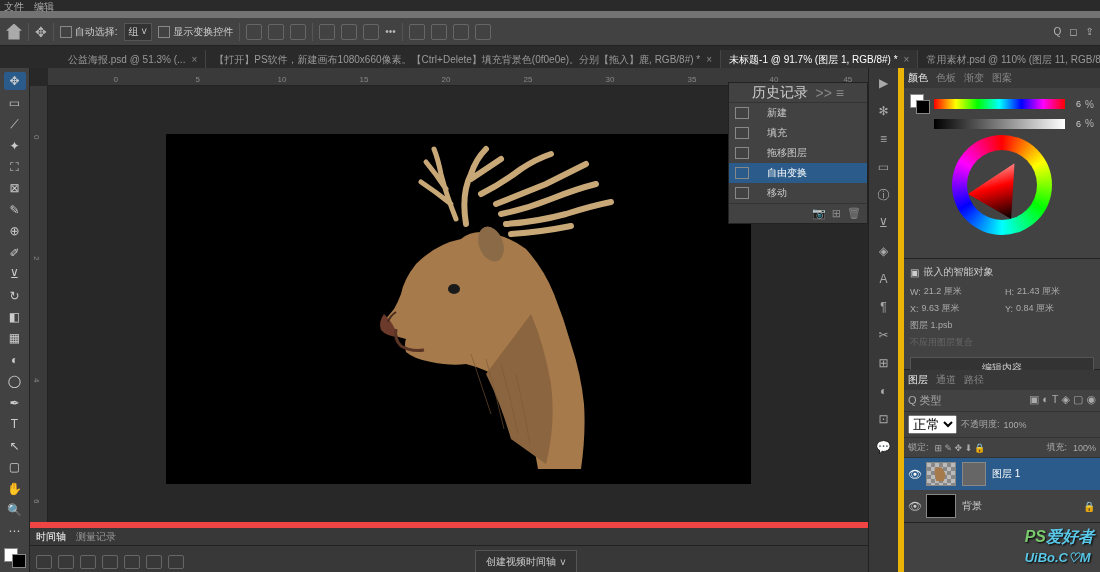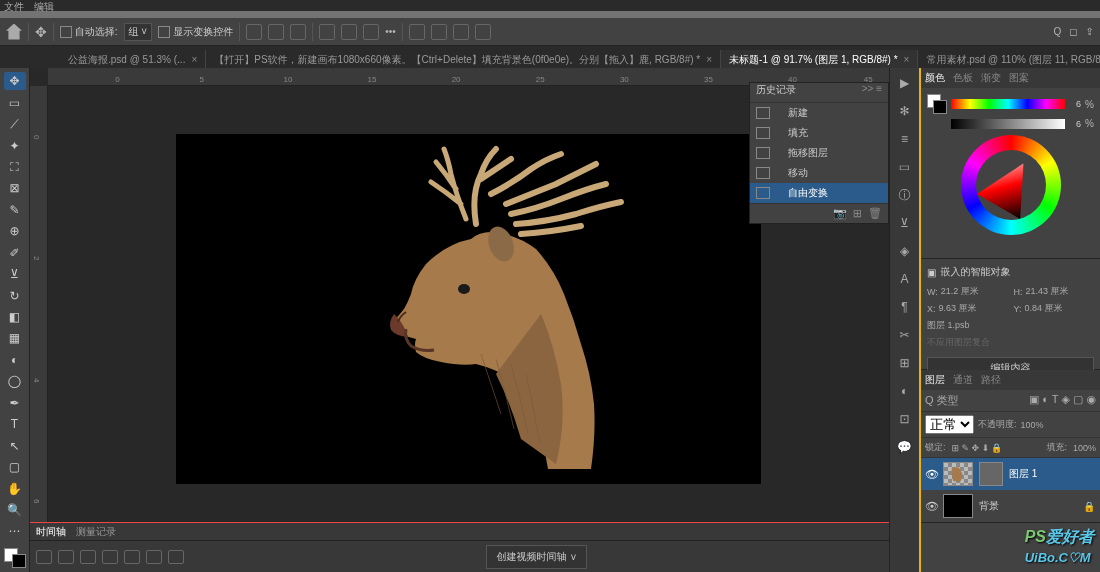--- a/index.html
+++ b/index.html
@@ -29,37 +29,37 @@
 .swatches .bg{width:14px;height:14px;background:#000;border:1px solid #888;position:absolute;bottom:0;right:0}
 .canvas-area{flex:1;background:#282828;position:relative;overflow:hidden}
 .ruler-h{position:absolute;top:0;left:18px;right:0;height:18px;background:#3a3a3a;border-bottom:1px solid #222;display:flex;align-items:flex-end;font-size:8px;color:#888}
 .ruler-h span{position:absolute;bottom:1px}
 .ruler-v{position:absolute;top:18px;left:0;width:18px;bottom:0;background:#3a3a3a;border-right:1px solid #222}
 .ruler-v span{position:absolute;font-size:8px;color:#888;left:2px;writing-mode:vertical-lr}
 .canvas-wrap{position:absolute;top:18px;left:18px;right:0;bottom:40px;display:flex;align-items:center;justify-content:center}
 .canvas{width:585px;height:350px;background:#000;position:relative}
 .deer{position:absolute;left:120px;top:10px;width:350px;height:330px}
 .statusbar{position:absolute;bottom:20px;left:0;right:0;height:18px;background:#323232;display:flex;align-items:center;padding:0 6px;font-size:10px;color:#aaa;gap:10px}
-.timeline{position:absolute;bottom:0;left:0;right:0;height:50px;background:#383838;border-top:1px solid #ef4444}
+.timeline{position:absolute;bottom:0;left:0;right:0;height:50px;background:#383838;border-top:6px solid #ef4444}
 .timeline-tabs{height:18px;display:flex;align-items:center;padding:0 6px;gap:10px;font-size:10px;color:#999;border-bottom:1px solid #222}
 .timeline-tabs span:first-child{color:#fff}
 .timeline-body{display:flex;align-items:center;height:32px;padding:0 6px;gap:6px}
 .tbtn{width:16px;height:14px;border:1px solid #666;border-radius:2px}
 .create-btn{margin:7px auto;background:#333;border:1px solid #555;padding:4px 10px;font-size:10px;color:#ccc;display:flex;align-items:center;gap:4px}
 .history-panel{position:absolute;top:14px;right:0;width:140px;background:#424242;border:1px solid #222;z-index:5}
-.history-panel .hdr{height:20px;display:flex;padding:0 6px;font-size:10px;color:#ccc;border-bottom:1px solid #333}
+.history-panel .hdr{height:20px;display:flex;align-items:center;padding:0 23px;font-size:14px;color:#ccc;border-bottom:1px solid #333}
 .history-panel .hdr .close{margin-left:auto;color:#888}
 .history-panel .item{display:flex;align-items:center;padding:3px 6px;gap:18px;font-size:10px;color:#ccc}
 .history-panel .item.sel{background:#2a5b8a;color:#fff}
 .history-panel .ico{width:14px;height:12px;border:1px solid #888}
 .history-panel .ftr{height:20px;display:flex;align-items:center;justify-content:flex-end;gap:6px;padding:0 6px;border-top:1px solid #333}
 .history-panel .ftr span{color:#888;font-size:11px}
 .rdock{width:30px;background:#383838;border-left:1px solid #222;display:flex;flex-direction:column;align-items:center;padding:6px 0;gap:10px}
 .rdock .ri{width:18px;height:18px;color:#aaa;display:flex;align-items:center;justify-content:center;font-size:12px}
-.panels{width:181px;background:#424242;border-left:2px solid #eab308;display:flex;flex-direction:column;overflow:hidden}
+.panels{width:202px;background:#424242;border-left:6px solid #eab308;display:flex;flex-direction:column;overflow:hidden}
 .panel{border-bottom:1px solid #222}
 .panel .tabs{height:20px;display:flex;align-items:center;padding:0 4px;gap:8px;font-size:10px;background:#383838}
 .panel .tabs span{color:#888}
 .panel .tabs span.act{color:#eee}
 .color-panel{padding:6px;position:relative;height:170px}
 .color-row{display:flex;align-items:center;gap:4px;margin-bottom:4px}
 .color-sw{width:20px;height:20px;position:relative}
 .color-sw .a{width:14px;height:14px;background:#fff;border:1px solid #888;position:absolute;top:0;left:0}
 .color-sw .b{width:14px;height:14px;background:#000;border:1px solid #888;position:absolute;bottom:0;right:0}
 .grad{flex:1;height:10px;background:linear-gradient(90deg,red,#ff0,#0f0,#0ff,#00f,#f0f,red)}
@@ -211,27 +211,27 @@
           <span>新建</span>
         </div>
       <div class="item">
           <div class="ico"></div>
           <span>填充</span>
         </div>
       <div class="item">
           <div class="ico"></div>
           <span>拖移图层</span>
         </div>
+      <div class="item sel">
+          <div class="ico"></div>
+          <span>自由变换</span>
+        </div>
       <div class="item">
           <div class="ico"></div>
           <span>移动</span>
-        </div>
-      <div class="item sel">
-          <div class="ico"></div>
-          <span>自由变换</span>
         </div>
       <div class="ftr">
           <span>📷</span>
           <span>⊞</span>
           <span>🗑</span>
         </div>
     </div>
 
     <div class="statusbar">
       <span>91.67%</span>

